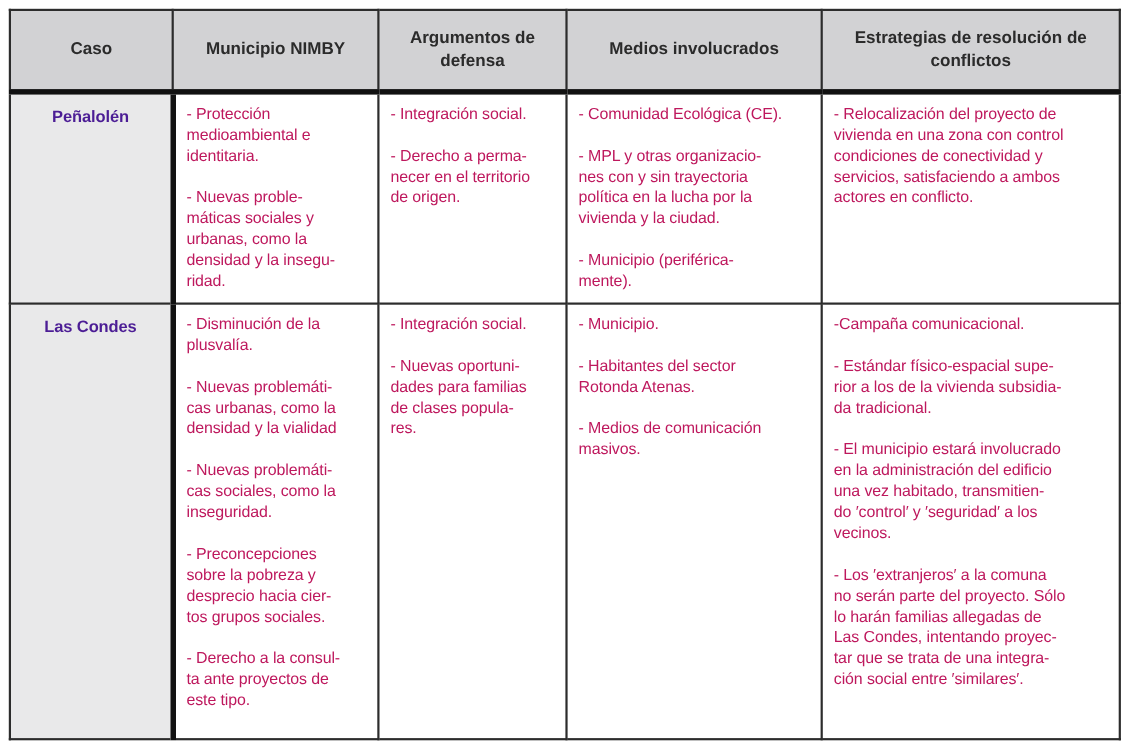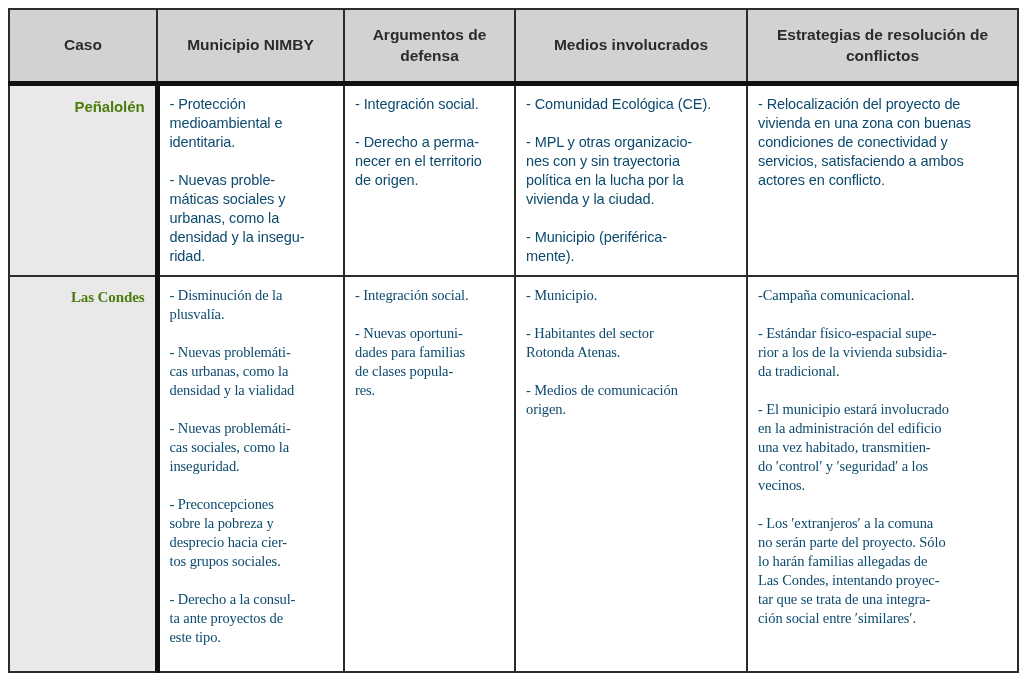--- a/index.html
+++ b/index.html
@@ -35,36 +35,36 @@
     line-height: 1.3;
     padding: 4px 8px;
     white-space: pre-line;
   }
   td {
     border: 2px solid #2c2c2c;
     vertical-align: top;
     padding: 9px 10px;
     font-size: 14.5px;
     line-height: 19px;
-    color: #0c4a6e;
+    color: #be185d;
     white-space: pre-line;
     letter-spacing: -0.1px;
     overflow: hidden;
   }
   td.caso-cell {
     background: #e9e9ea;
     font-weight: bold;
     font-size: 15px;
-    color: #4d7c0f;
-    text-align: right;
+    color: #4c1d95;
+    text-align: center;
     border-right: 5px solid #111111;
     padding-top: 11px;
   }
   tr.row-penalolen { height: 188px; }
-  tr.row-lascondes { height: 396px; font-family: Liberation Serif, serif; }
+  tr.row-lascondes { height: 396px; }
 </style>
 </head>
 <body>
 
 <div class="page">
   <table class="conflict-table">
     <colgroup>
       <col style="width:148px">
       <col style="width:187px">
       <col style="width:171px">
@@ -102,21 +102,21 @@
         <td>- Comunidad Ecológica (CE).
 
 - MPL y otras organizacio-
 nes con y sin trayectoria
 política en la lucha por la
 vivienda y la ciudad.
 
 - Municipio (periférica-
 mente).</td>
         <td>- Relocalización del proyecto de
-vivienda en una zona con buenas
+vivienda en una zona con control
 condiciones de conectividad y
 servicios, satisfaciendo a ambos
 actores en conflicto.</td>
       </tr>
       <tr class="row-lascondes">
         <td class="caso-cell">Las Condes</td>
         <td>- Disminución de la
 plusvalía.
 
 - Nuevas problemáti-
@@ -140,21 +140,21 @@
 - Nuevas oportuni-
 dades para familias
 de clases popula-
 res.</td>
         <td>- Municipio.
 
 - Habitantes del sector
 Rotonda Atenas.
 
 - Medios de comunicación
-origen.</td>
+masivos.</td>
         <td>-Campaña comunicacional.
 
 - Estándar físico-espacial supe-
 rior a los de la vivienda subsidia-
 da tradicional.
 
 - El municipio estará involucrado
 en la administración del edificio
 una vez habitado, transmitien-
 do ′control′ y ′seguridad′ a los

